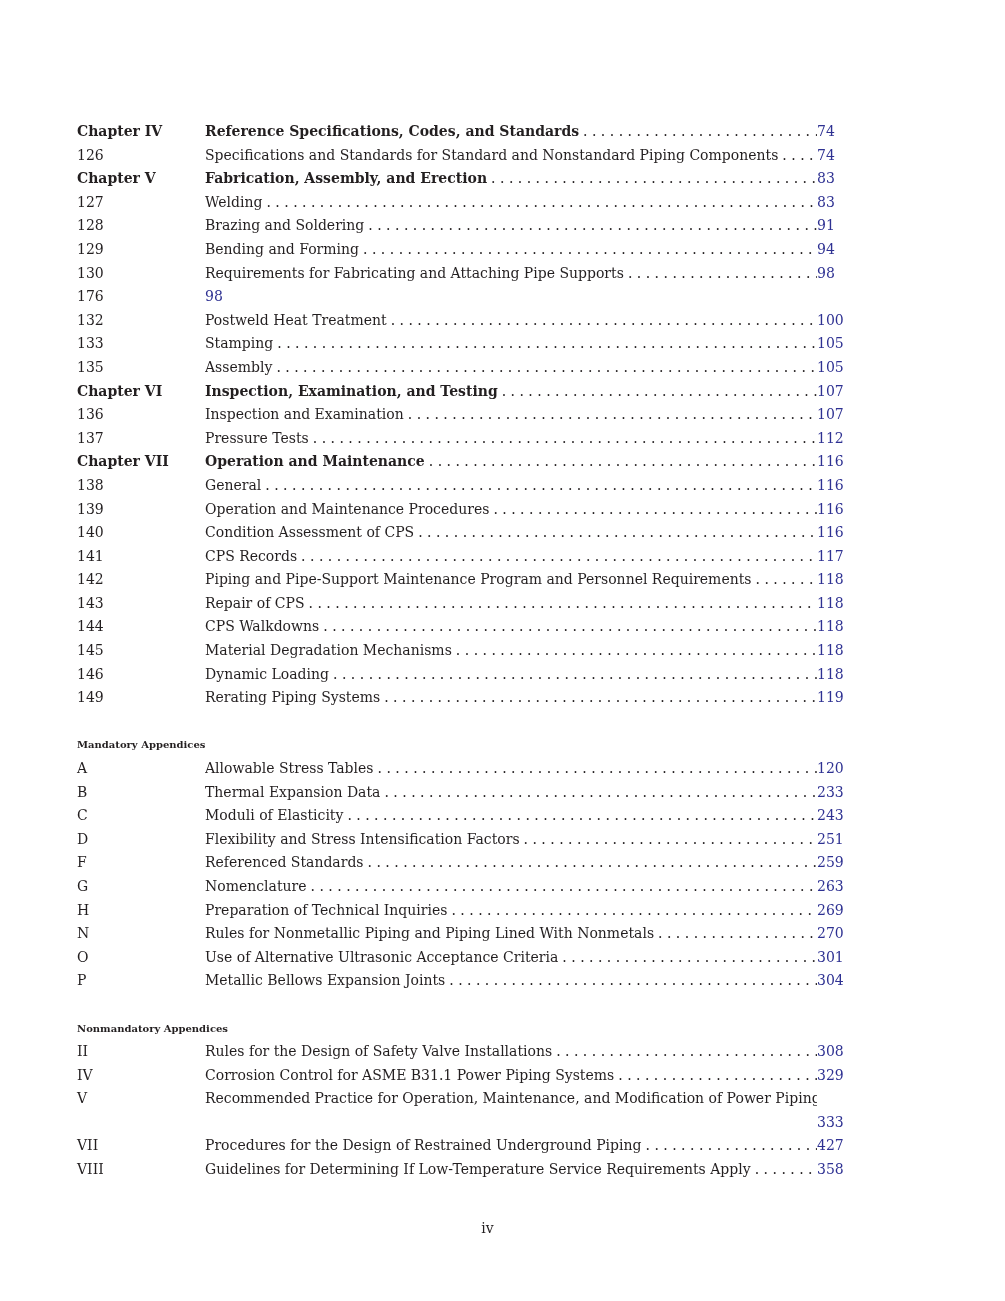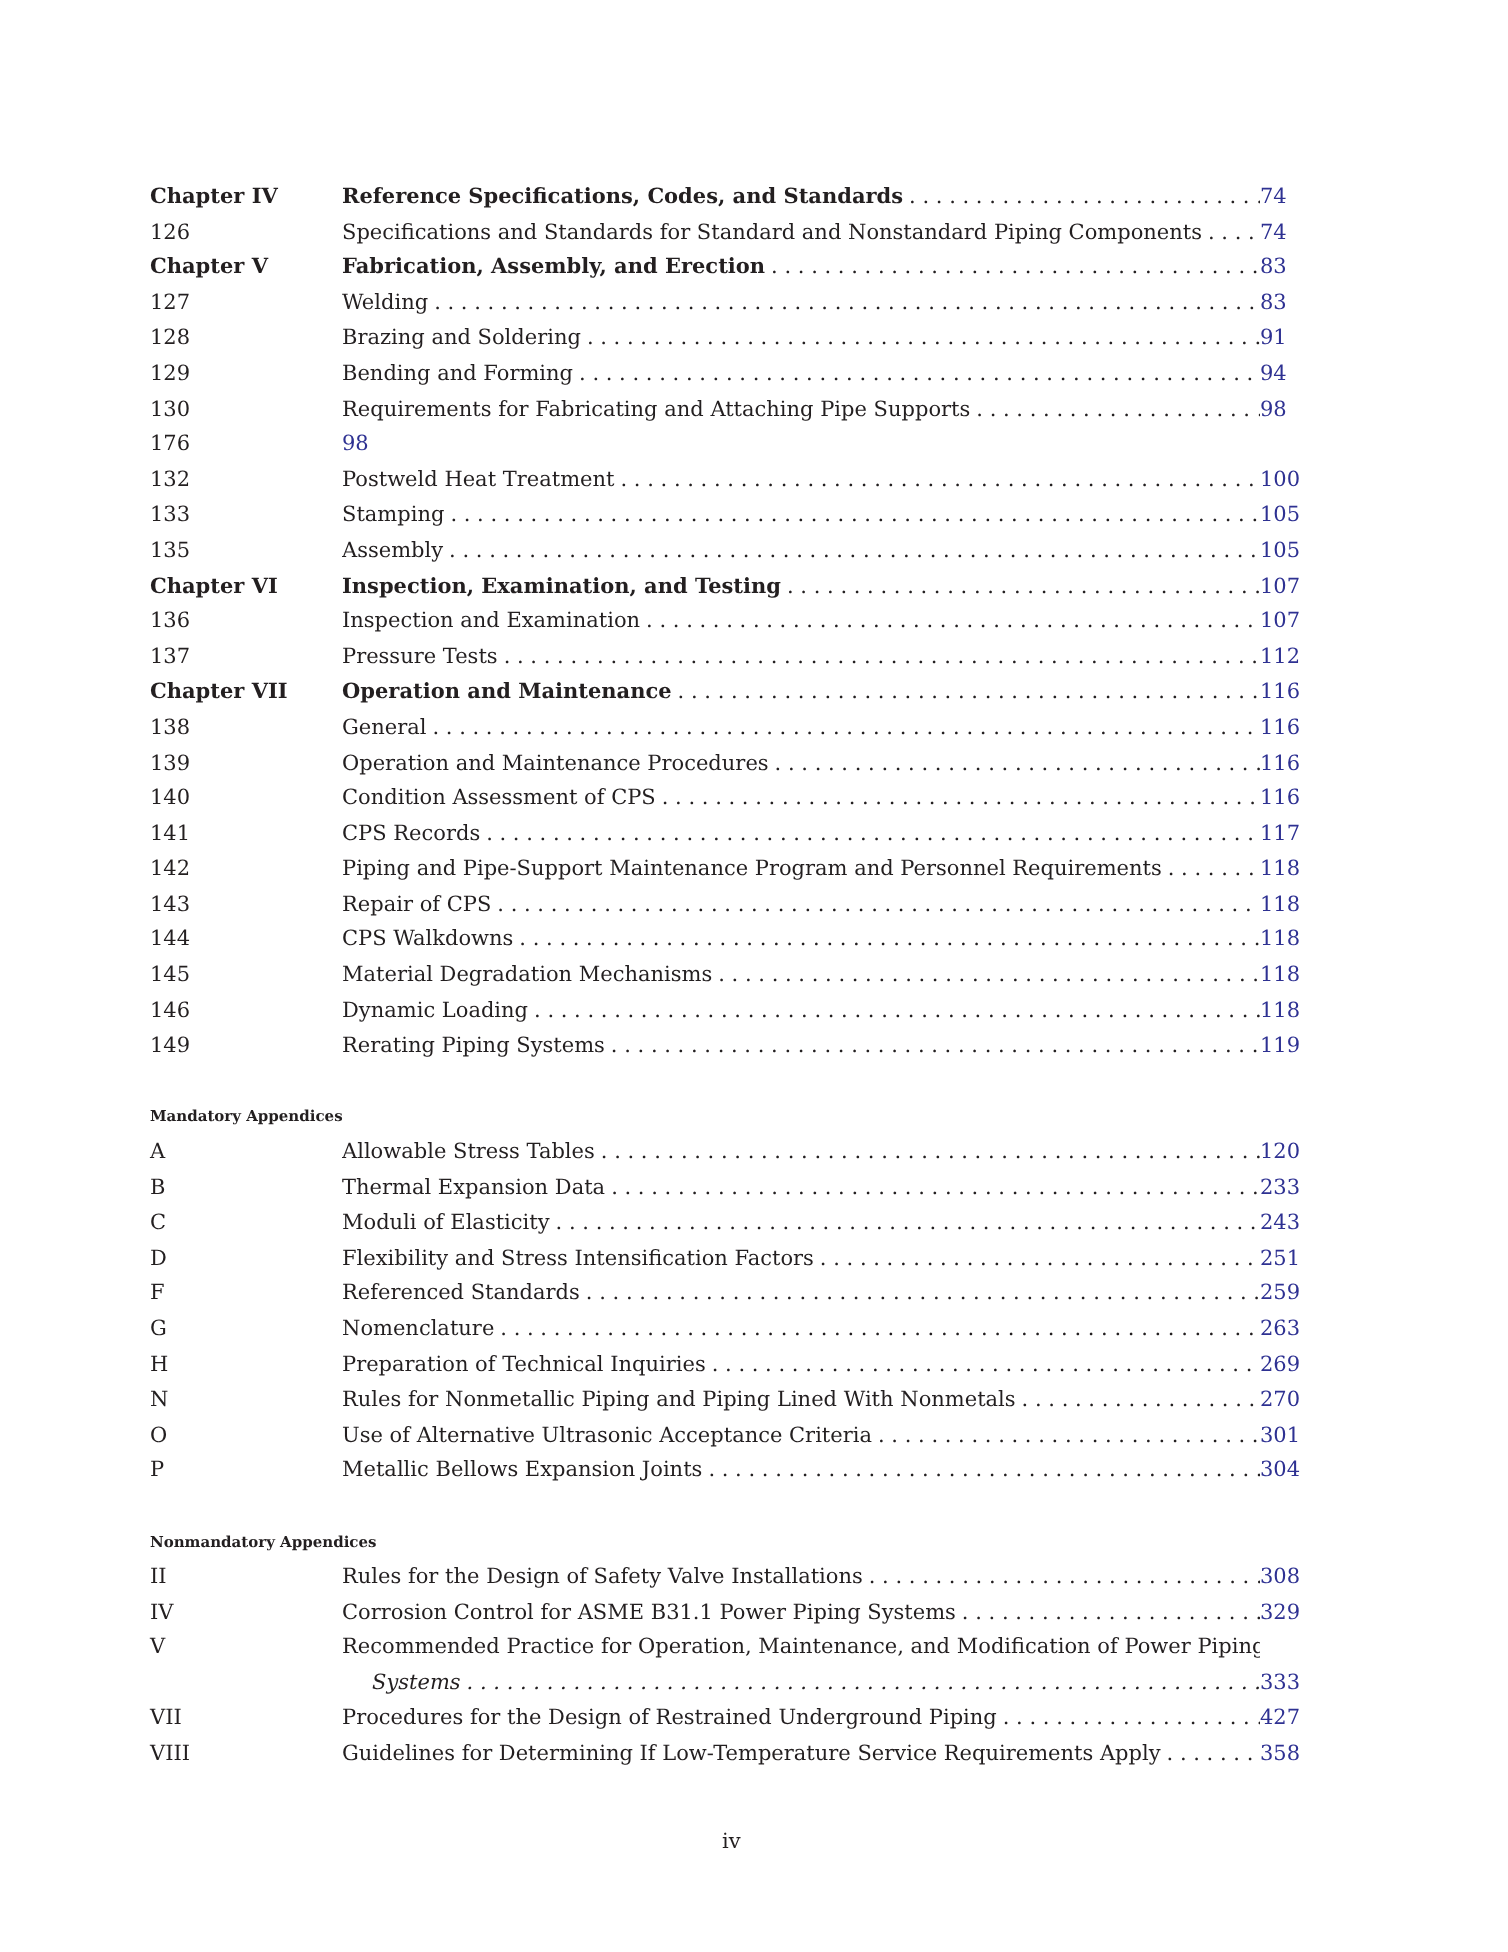--- a/index.html
+++ b/index.html
@@ -1,42 +1,42 @@
 <!DOCTYPE html>
 <html><head>
 <meta charset="utf-8">
 <style>
   html, body { margin: 0; padding: 0; background: #ffffff; }
   body {
     width: 1005px; height: 1301px; position: relative; overflow: hidden;
     font-family: "DejaVu Serif", "Liberation Serif", serif;
     color: #231f20;
   }
-  .toc { position: absolute; left: 100px; top: 120px; width: 798px; }
+  .toc { position: absolute; left: 77px; top: 120px; width: 798px; }
   .row {
     display: flex; align-items: flex-end;
     height: 23.6px; font-size: 14px; line-height: 23.6px;
   }
   .row.bold .num, .row.bold .title-text { font-weight: bold; }
   .num { width: 128px; flex: 0 0 128px; white-space: nowrap; }
   .entry { flex: 1 1 auto; display: flex; align-items: flex-end; overflow: hidden; min-width: 0; text-align: right; }
   .title-text { white-space: nowrap; padding-right: 4px; }
   .leader {
     flex: 1 1 auto; overflow: hidden; white-space: nowrap;
     letter-spacing: 3.2px; font-weight: normal;
   }
   .leader::before {
     content: ". . . . . . . . . . . . . . . . . . . . . . . . . . . . . . . . . . . . . . . . . . . . . . . . . . . . . . . . . . . . . . . . . . . . . . . . . . . . . . . . . . . . . . . . . . . . . . . . . . . . . . . . . . . . .";
     letter-spacing: 0;
   }
   .page {
     width: 58px; flex: 0 0 58px; text-align: left; color: #2e3192; white-space: nowrap;
   }
   .row.two-line { height: 47px; align-items: flex-start; }
-  .two-line .entry { flex-direction: column; align-items: stretch; }
+  .two-line .entry { flex-direction: row; align-items: stretch; }
   .two-line .line1 { white-space: nowrap; line-height: 23.6px; }
   .two-line .line2 { display: flex; padding-left: 20px; line-height: 23.6px; font-style: italic; }
   .two-line .num { line-height: 23.6px; }
   .two-line .page { align-self: flex-end; line-height: 23.6px; }
   .section-head {
     font-weight: bold; font-size: 10px; height: 23.6px; line-height: 23.6px;
     margin-top: 23.6px;
   }
   .footer {
     position: absolute; top: 1220px; left: 0; width: 975px; text-align: center;

